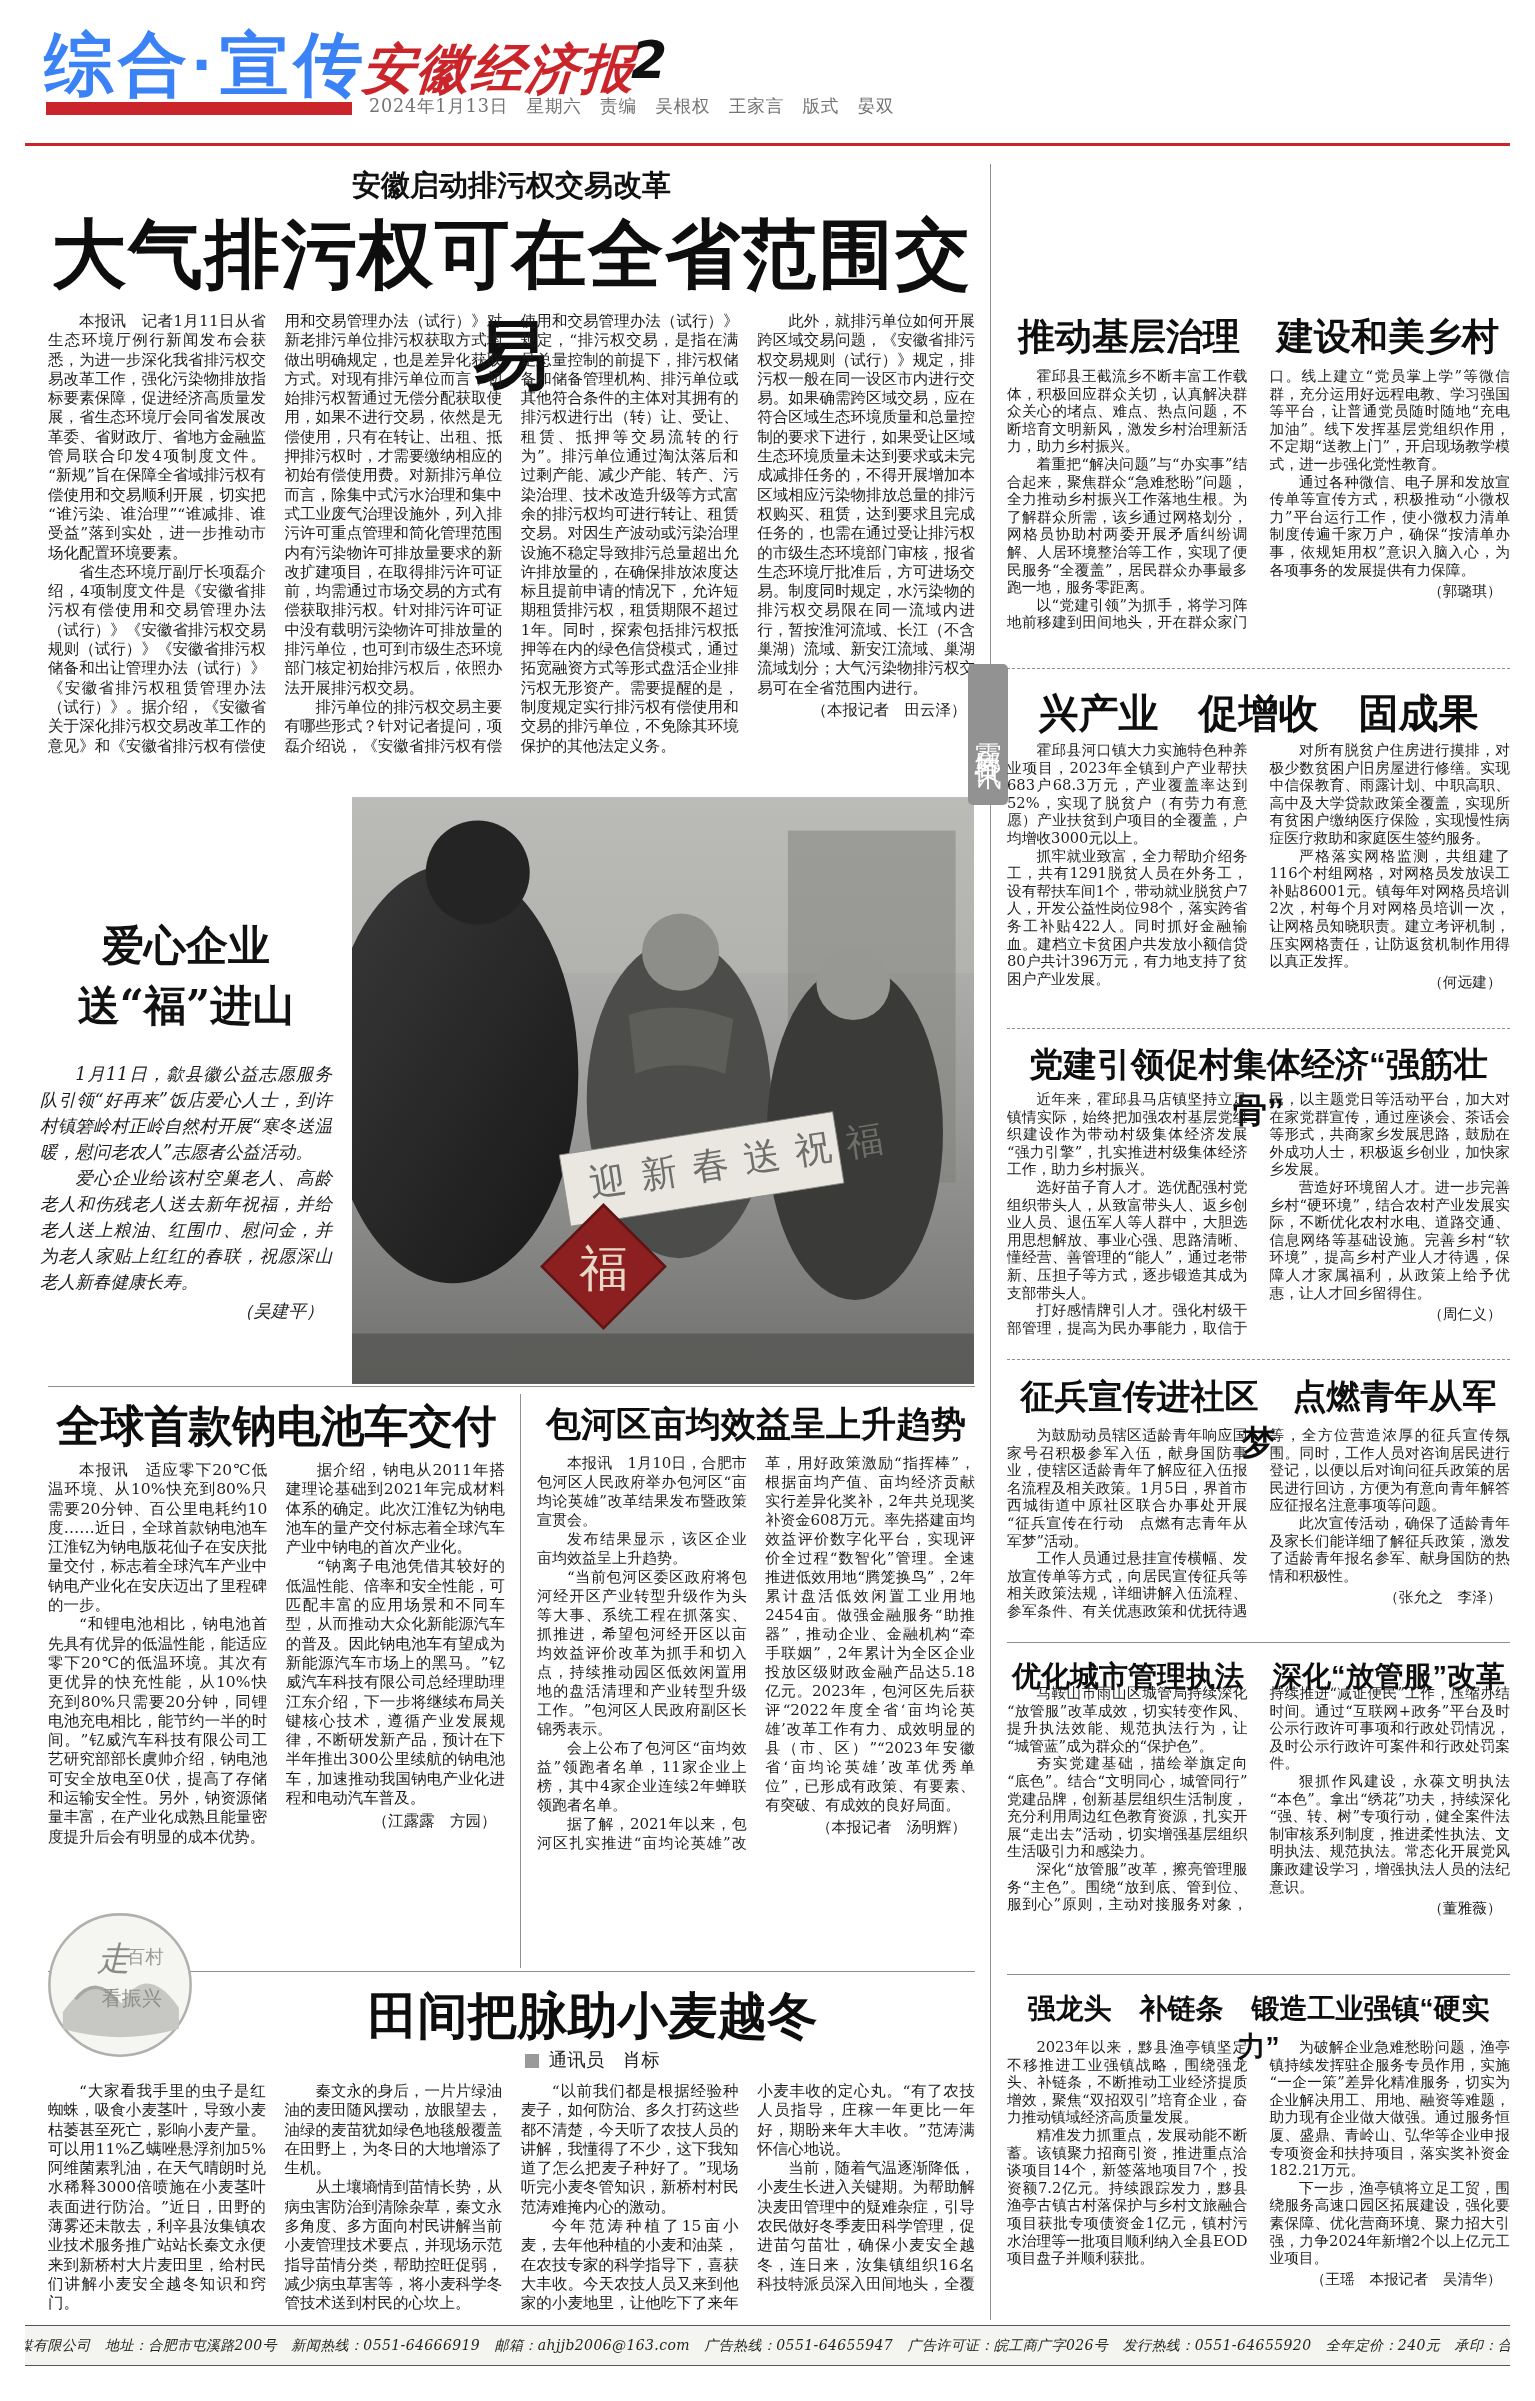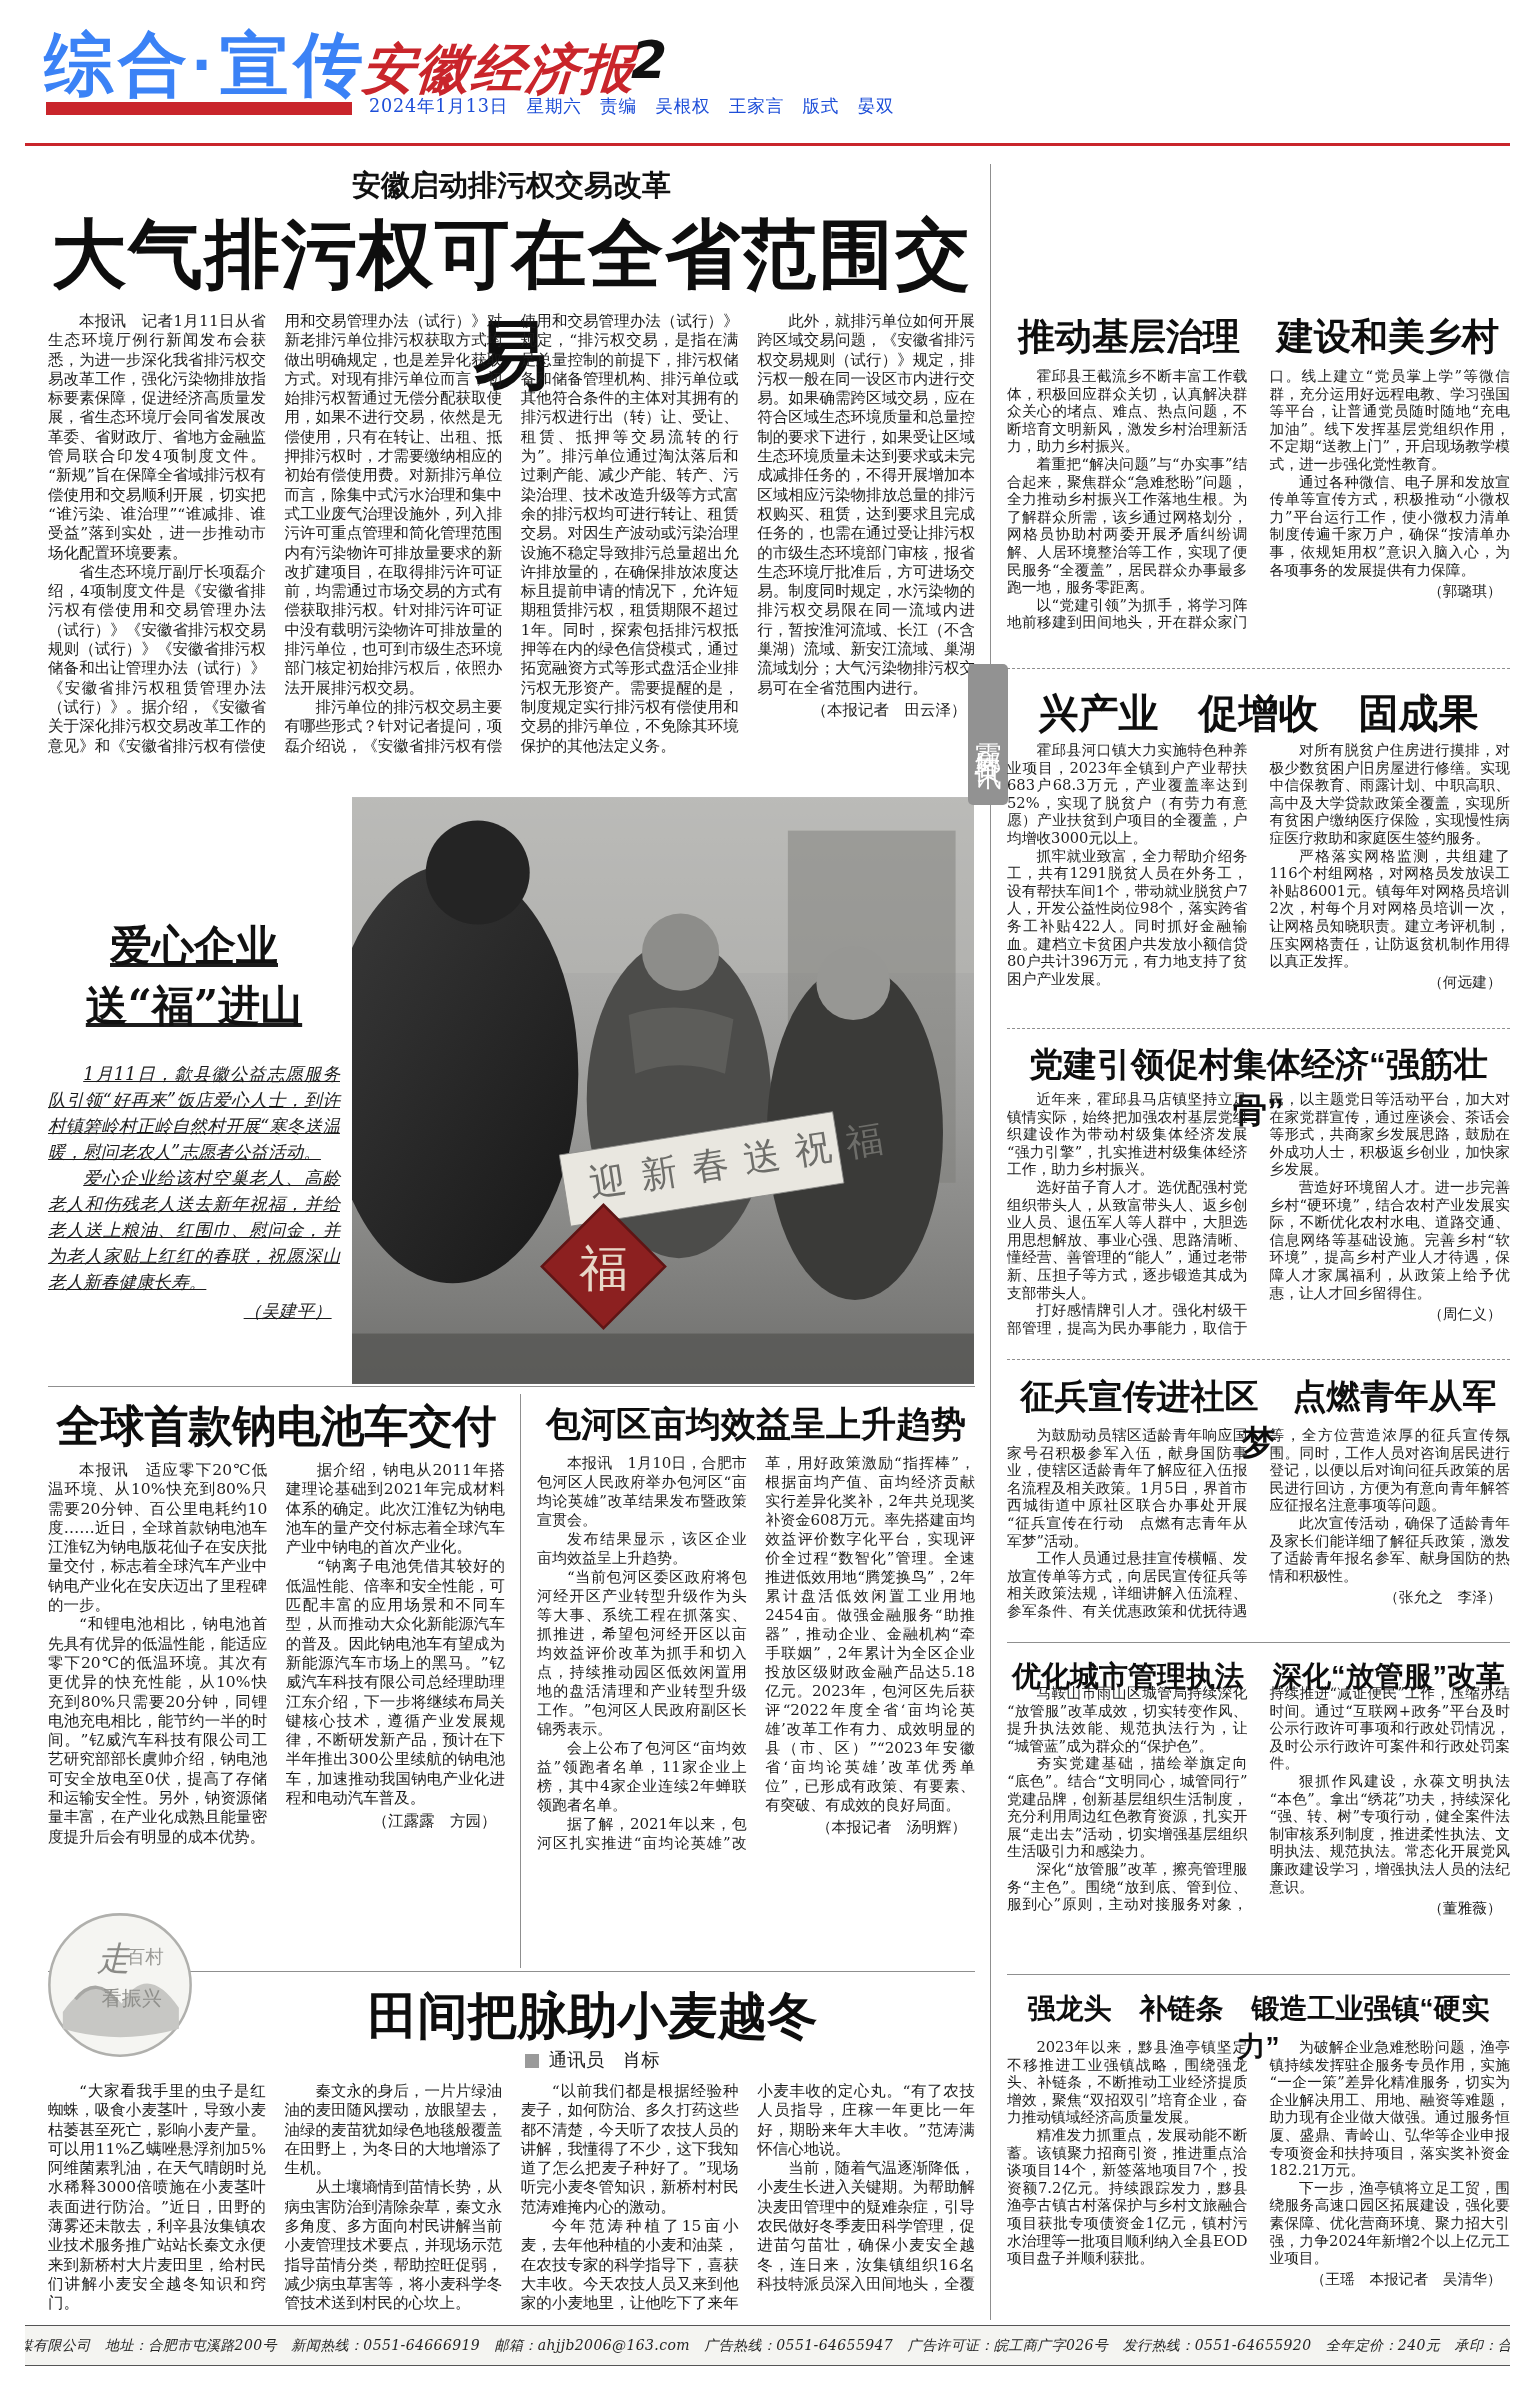--- a/index.html
+++ b/index.html
@@ -15,40 +15,40 @@
     font-weight:900;font-size:69px;letter-spacing:5px;color:#3b82f6;
   }
   .red-band{left:46px;top:102px;width:306px;height:12.6px;background:#c9252b;}
   .masthead{
     left:362px;top:34px;font-family:"DejaVu Serif",serif;font-style:italic;
     font-weight:700;font-size:53px;color:#c9252b;transform:skewX(-4deg);
     letter-spacing:1.7px;
   }
   .page-num{left:631px;top:30px;font-family:"DejaVu Sans",sans-serif;font-style:italic;
     font-weight:900;font-size:52px;color:#111;}
-  .dateline{left:369px;top:94px;font-size:17.6px;color:#1d4ed8;letter-spacing:0.8px;}
+  .dateline{left:369px;top:94px;font-size:17.6px;color:#737373;letter-spacing:0.8px;}
   .header-rule{left:25px;top:143px;width:1485px;height:2.5px;background:#c9252b;}
 
   
   .headline{font-family:"Liberation Sans","DejaVu Sans",sans-serif;font-weight:900;color:#0e0e0e;text-align:center;}
   .cols{column-gap:18.5px;font-size:15.5px;line-height:19.3px;text-align:justify;overflow:hidden;}
   .para{margin:0;text-indent:2em;}
   .byline{margin:3.4px 0 0;text-align:right;text-indent:0;padding-right:8.4px;}
   .rule-h{background:#8f8f8f;height:0.8px;}
   .rule-v{background:#8f8f8f;width:0.8px;}
   .rule-dash{border-top:1.7px dashed #8f8f8f;height:0;background:none;}
 
   
   .kicker{left:48px;top:166px;width:927px;text-align:center;font-size:29px;font-weight:600;
     font-family:"Liberation Sans",sans-serif;color:#111;}
   .lead-headline{left:48px;top:205px;width:927px;font-size:75px;letter-spacing:1.7px;}
   .lead-body{left:48px;top:312px;width:927px;height:481px;column-count:4;}
 
   
-  .ps-box{left:48px;top:916px;width:292px;text-decoration:underline;}
+  .ps-box{left:40px;top:916px;width:292px;}
   .ps-title{font-size:42px;line-height:60px;font-weight:700;text-align:center;
     font-family:"DejaVu Serif",serif;color:#111;}
   .ps-body{margin-top:25px;font-size:17.6px;line-height:26px;font-style:italic;text-align:justify;}
   .photo-frame{left:352px;top:797px;width:622px;height:587px;}
 
   
   .rule-mid-top{left:48px;top:1386px;width:927px;}
   .rule-mid-v{left:520px;top:1394px;height:574px;}
   .rule-mid-bottom{left:48px;top:1971px;width:927px;}
 

